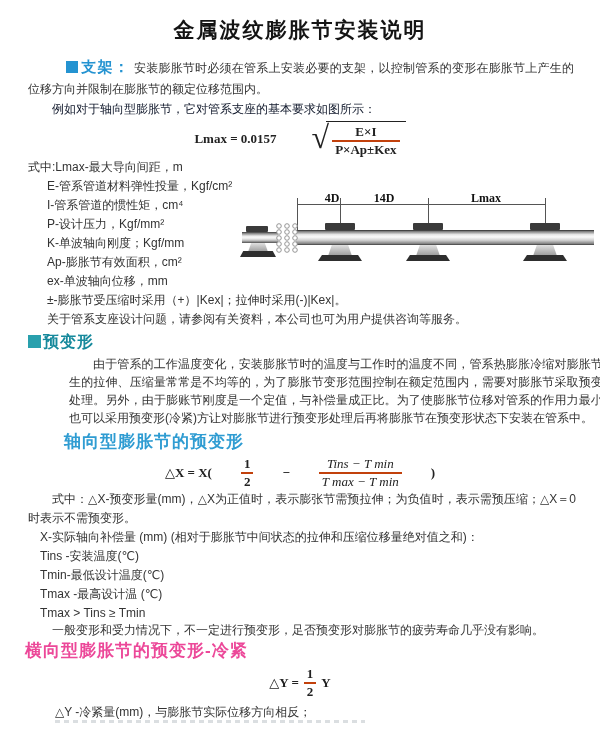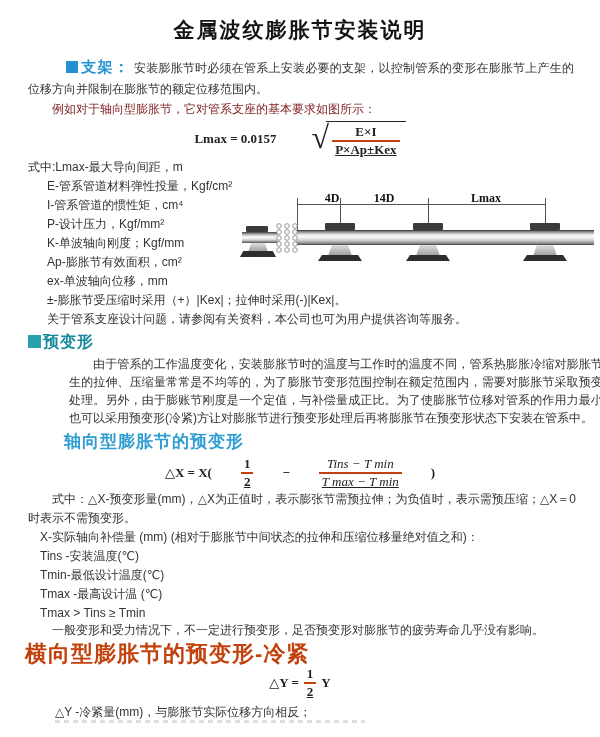--- a/index.html
+++ b/index.html
@@ -13,32 +13,32 @@
 
   .title { top:16px; left:0; width:600px; text-align:center;
     font-size:21px; font-weight:bold; color:#141414; letter-spacing:2px; }
 
   .p1 { top:56px; left:28px; width:546px; line-height:21px;
     text-align:justify; text-indent:38px; color:#333; }
   .sq-blue { display:inline-block; width:12px; height:12px; background:#2493d1;
     margin-right:3px; vertical-align:-1px; }
   .lbl-blue { font-size:15px; font-weight:bold; color:#2493d1; letter-spacing:1px; margin-right:4px; }
 
-  .p-example { top:99px; left:28px; width:546px; line-height:20px; text-indent:2em; color:#7f1d1d; }
+  .p-example { top:99px; left:28px; width:546px; line-height:20px; text-indent:2em; color:#0f172a; }
 
   .formula1 { top:121px; left:0; width:600px; display:flex; justify-content:center; }
   .formula  { font-family:"Liberation Serif","DejaVu Serif",serif; font-weight:bold;
     font-size:13px; color:#222; display:inline-flex; align-items:center;gap:29px; }
   .sqrt { display:inline-flex; align-items:center; margin-left:6px; }
   .rad::before { content:"√"; }
   .rad { font-size:32px; font-weight:400; line-height:1; margin-right:-3px; transform:translateY(-2px); }
   .radicand { border-top:1.5px solid #222; padding:2px 6px 0; }
   .fr { display:inline-block; vertical-align:middle; text-align:center; line-height:1.2; }
   .fr .ft { display:block; border-bottom:2px solid #c2410c; padding:0 3px; }
-  .fr .fb { display:block; padding:0 3px;text-decoration:underline; }
+  .fr .fb { display:block; padding:0 3px; }
 
   .defs { top:158px; left:28px; width:560px; line-height:19px; color:#333; }
   .defs .dline { padding-left:19px; }
   .defs .dline.first { padding-left:0; }
 
   
   .diagram { top:191px; left:240px; width:356px; height:78px; }
   .dim-line { position:absolute; top:13px; left:57px; width:248px; border-top:1px solid #555; }
   .tick { position:absolute; top:7px; width:1px; height:32px; background:#555; }
   .dim-label { position:absolute; top:0; font-family:"Liberation Serif","DejaVu Serif",serif;
@@ -71,21 +71,21 @@
   .h3 { top:430px; left:64px; font-size:17px; font-weight:bold; color:#2f9cd2; letter-spacing:1px; }
   .formula2 { top:456px; left:0; width:600px; display:flex; justify-content:center; }
   .formula2 .formula { }
   .f-it { font-style:italic; font-weight:normal; }
 
   .p3 { top:490px; left:28px; width:548px; line-height:19px; text-align:justify;
     text-indent:2em; color:#333; }
   .items { top:528px; left:40px; width:540px; line-height:19px; color:#333; }
   .note1 { top:622px; left:52px; width:540px; color:#333; }
 
-  .h4 { top:639px; left:25px; font-size:22px; font-weight:bold; color:#c2410c; letter-spacing:1px; }
+  .h4 { top:639px; left:25px; font-size:17px; font-weight:bold; color:#ec4899; letter-spacing:1px; }
   .formula3 { top:666px; left:0; width:600px; display:flex; justify-content:center; }
   .note2 { top:704px; left:55px; width:520px; color:#333; }
 
   .cropped { top:720px; left:55px; width:310px; height:3px; opacity:.45;
     background:repeating-linear-gradient(90deg,#aeb6bc 0 5px,transparent 5px 9px); }
 </style>
 </head>
 <body>
 
 <div class="abs title">金属波纹膨胀节安装说明</div>

